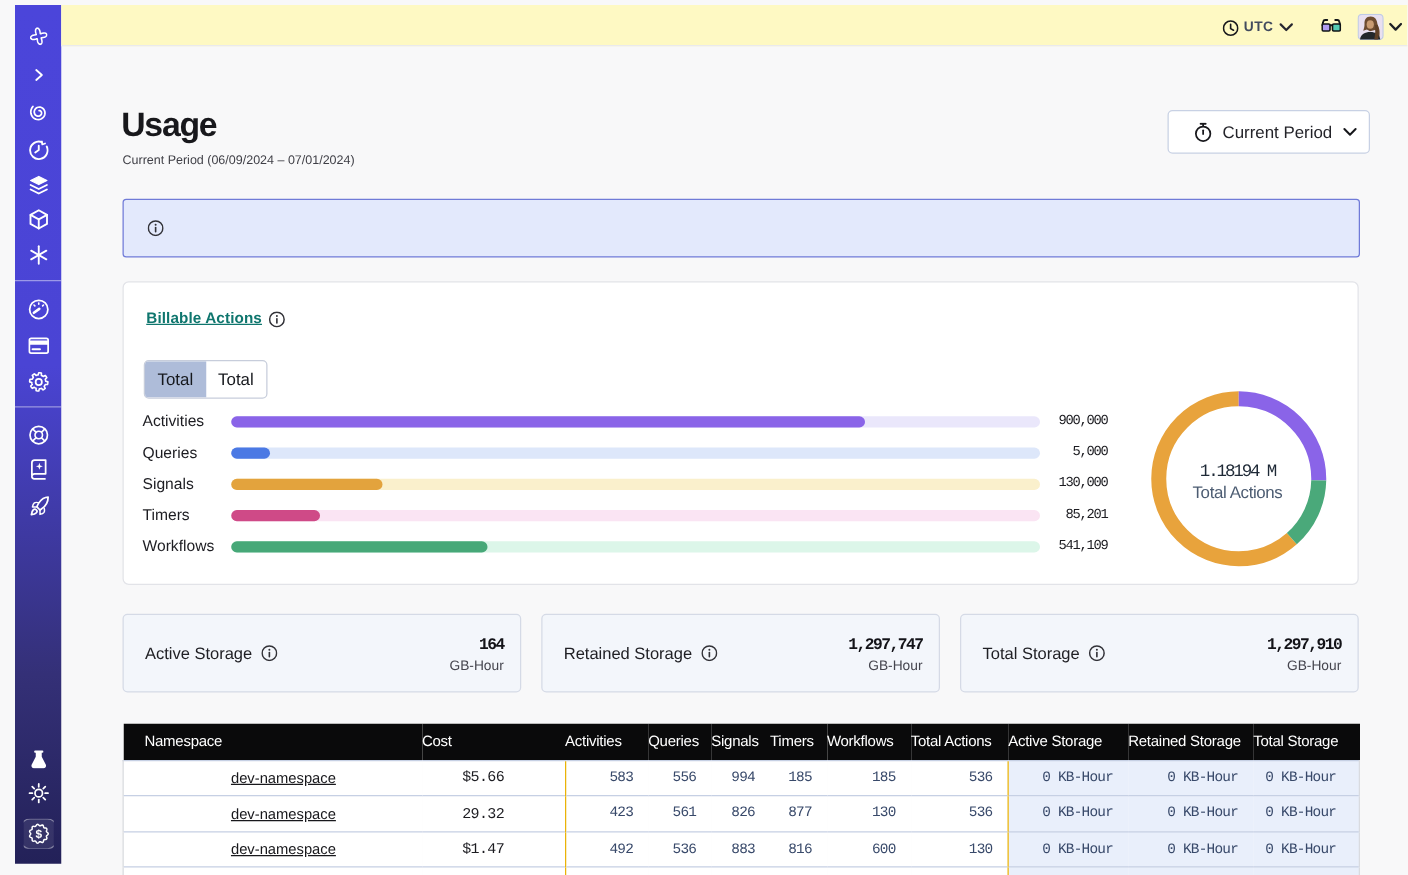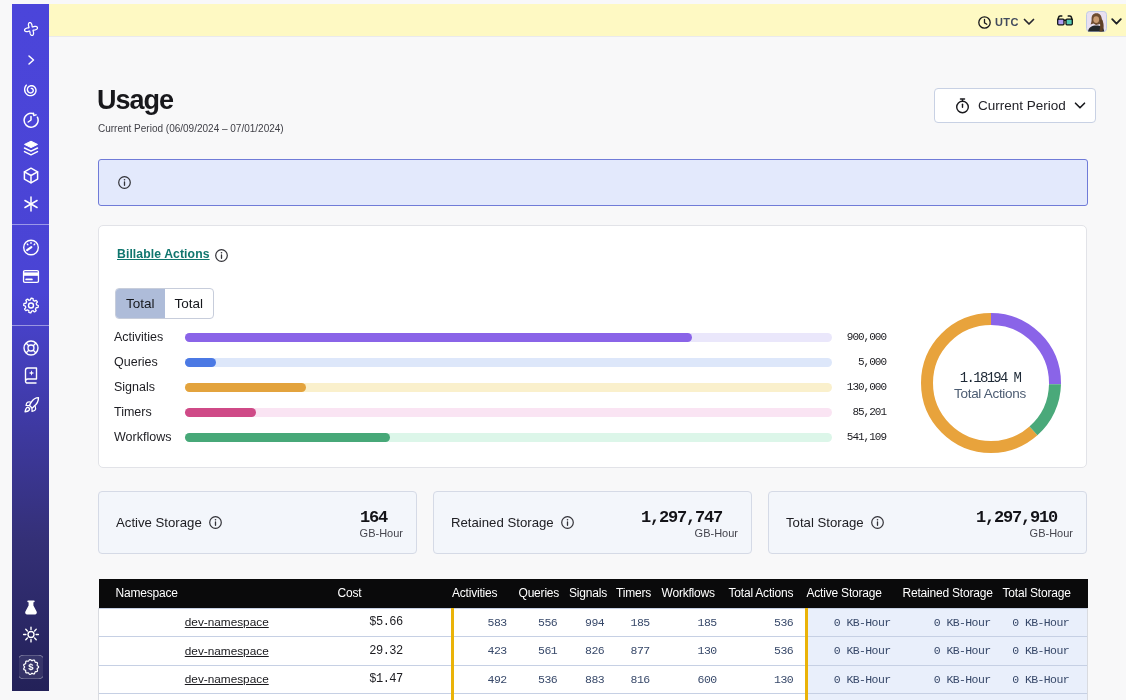--- a/index.html
+++ b/index.html
@@ -37,31 +37,31 @@
   .track { position:absolute; left:86px; width:647px; height:9px; border-radius:4.5px; }
   .fill { position:absolute; left:0; top:0; height:9px; border-radius:4.5px; }
   .rowval { position:absolute; right:200px; font-family:"Liberation Mono",monospace; font-size:11px; color:#1c1c21; letter-spacing:-1px; }
 
   #donutbig { position:absolute; left:821px; width:140px; top:143.5px; text-align:center;
     font-family:"Liberation Mono",monospace; font-size:14px; letter-spacing:-1.7px; color:#1e2936; }
   #donutsub { position:absolute; left:821px; width:140px; top:160px; text-align:center; font-size:13.5px; letter-spacing:-0.3px; color:#4c5c72; }
 
   .scard { position:absolute; top:491px; width:319px; height:63px; background:#f3f6fb; border:1px solid #d5dae6; border-radius:4px; }
   .slabel { position:absolute; left:17px; top:0; height:61px; display:flex; align-items:center; gap:7px; font-size:13.2px; font-weight:500; color:#202025; }
-  .sval { position:absolute; right:29px; top:16px; font-family:"Liberation Mono",monospace; font-weight:bold; font-size:17px; color:#131318; letter-spacing:-1.2px; }
+  .sval { position:absolute; right:13px; top:16px; font-family:"Liberation Mono",monospace; font-weight:bold; font-size:13px; color:#131318; letter-spacing:-1.2px; }
   .ssub { position:absolute; right:13px; top:35px; font-size:11px; color:#45454e; }
 
   #tbl { position:absolute; left:98px; top:579px; border-collapse:collapse; table-layout:fixed; width:989px; font-size:12.5px; }
   #tbl th { background:#0a0a0b; color:#fff; font-weight:500; font-size:12px; height:29px; white-space:nowrap; letter-spacing:-0.2px; }
   #tbl td { height:28.6px; background:#fff; border-top:1px solid #c6d0e4; white-space:nowrap; }
   #tbl .num { font-family:"Liberation Mono",monospace; font-size:11.5px; color:#38496a; text-align:right; padding-right:12px; letter-spacing:-0.6px; }
   #tbl .cost { font-family:"Liberation Mono",monospace; font-size:12px; color:#1c1c21; text-align:center; padding-right:16px; letter-spacing:-0.5px; }
   #tbl .ns { padding-left:17px; text-align:center; }
   #tbl td.ns a { color:#18181c; font-size:11.8px; }
-  #tbl .bl { border-left:3px solid #eab308; }
+  #tbl .bl { border-left:1px solid #eab308; }
   #tbl td.hl { background:#e9effb;margin-top:15px; }
   #tbl th.ra { text-align:left; padding-right:12px; }
   #tbl td.edge-l { border-left:1px solid #d9dbe0; }
   #tbl td.edge-r { border-right:1px solid #d9dbe0; }
 </style>
 </head>
 <body>
 
 <div id="sidebar">
     <svg style="top:17.0px" width="14" height="16" viewBox="0 0 14 16">

